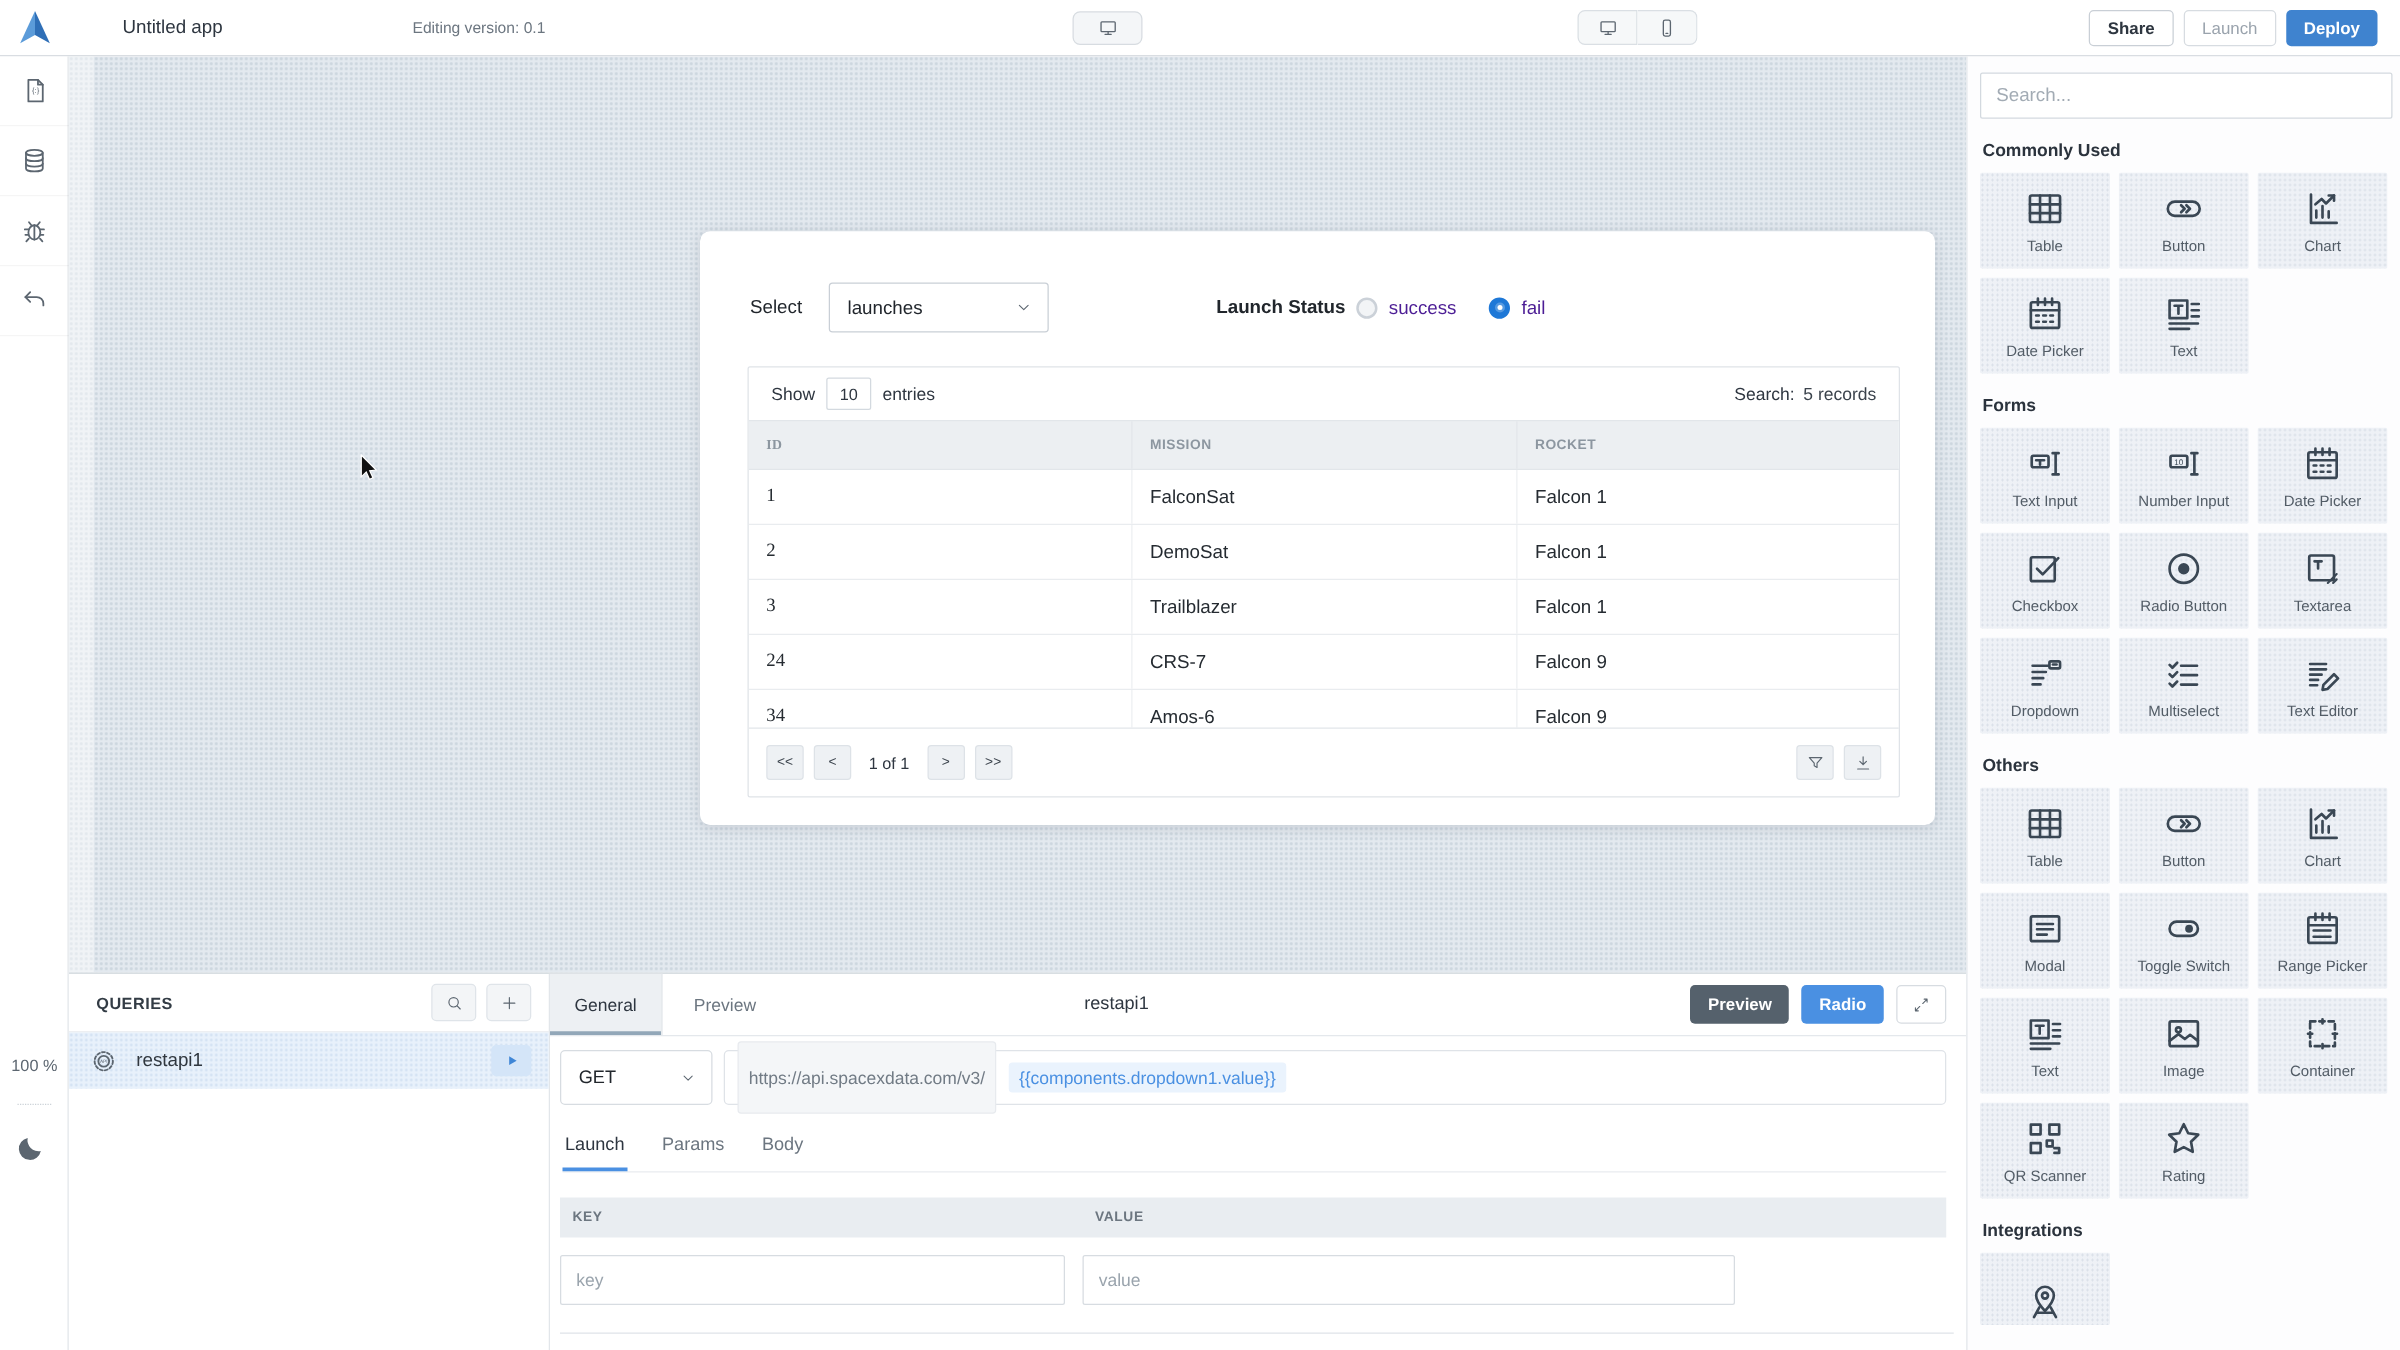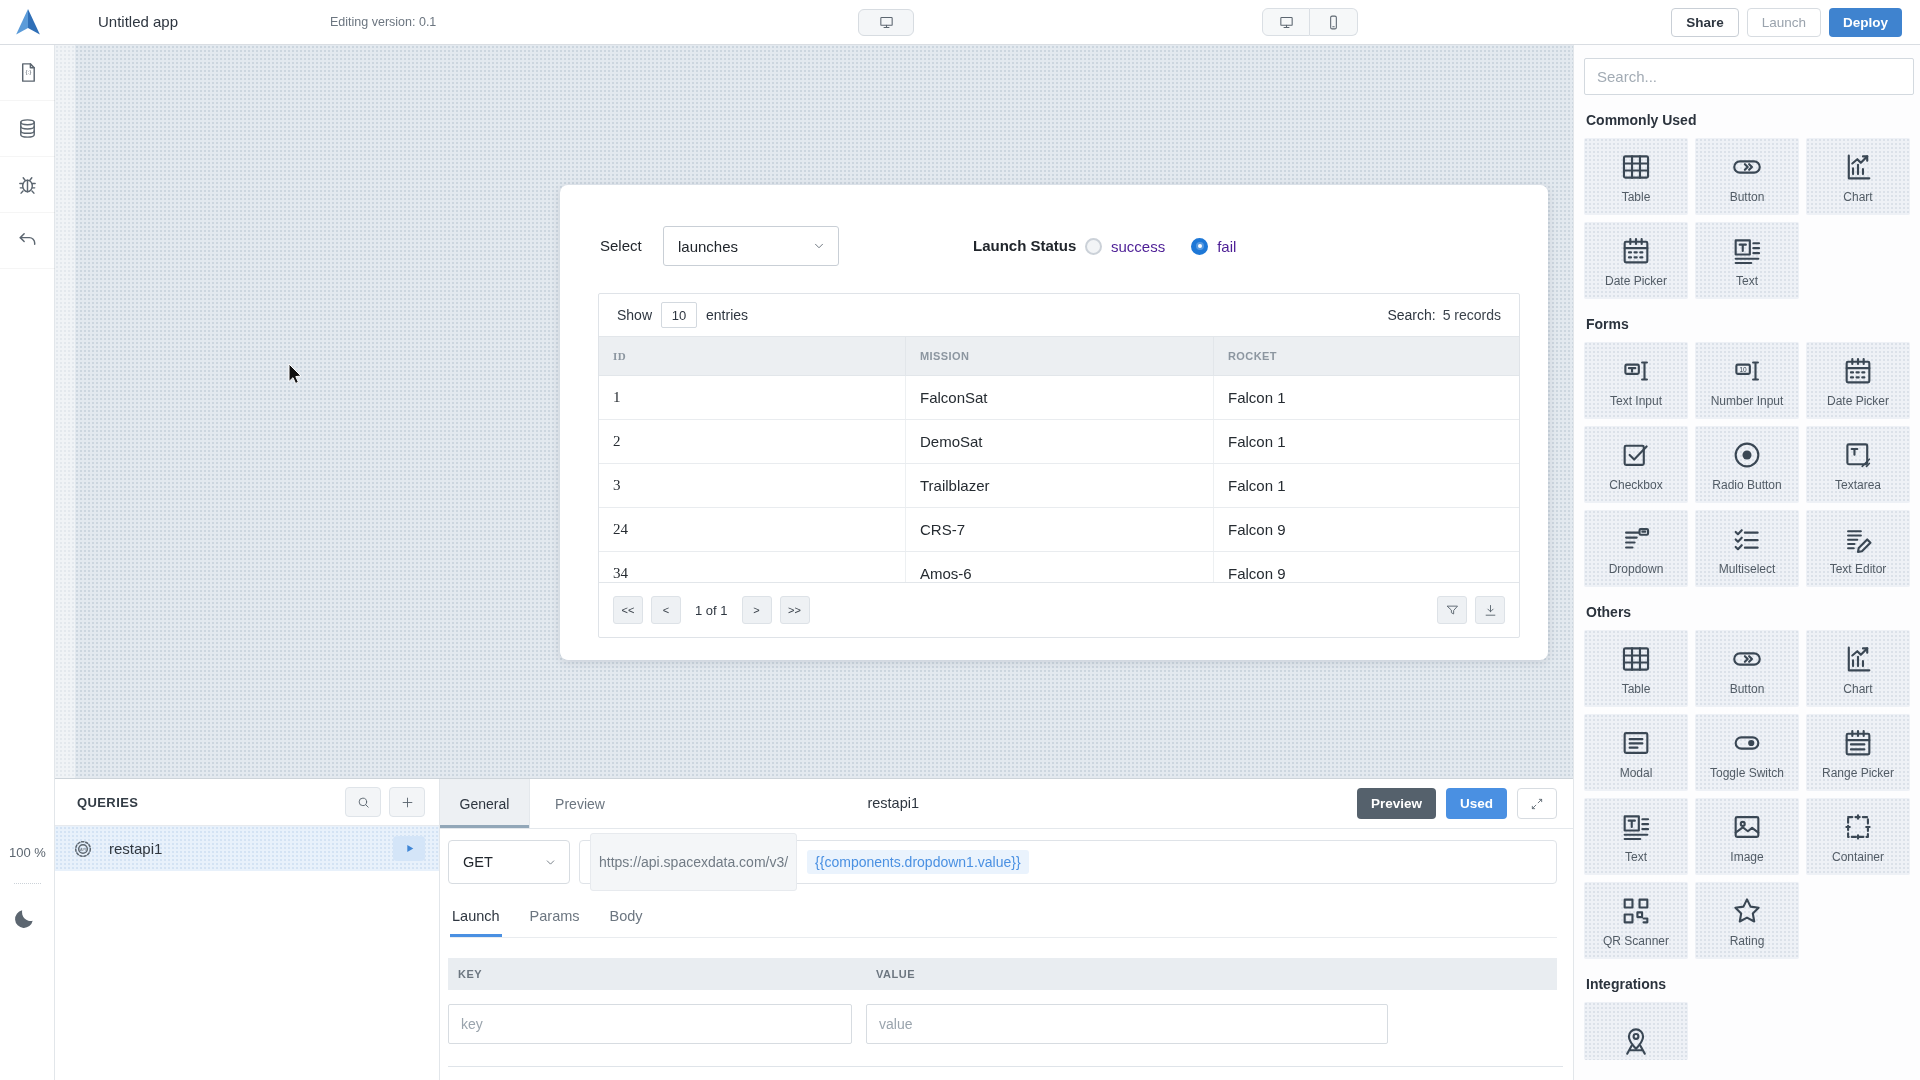--- a/index.html
+++ b/index.html
@@ -361,21 +361,21 @@
       </div>
   </div>
 
   <div class="query-editor">
     <div class="editor-tabbar">
       <div class="etab active">General</div>
       <div class="etab">Preview</div>
       <div class="editor-title">restapi1</div>
       <div class="editor-actions">
         <button class="btn btn-preview">Preview</button>
-        <button class="btn btn-save" id="save-btn" style="background: rgb(74, 144, 226);">Used</button>
+        <button class="btn btn-save" id="save-btn" style="background: rgb(74, 144, 226);">Radio</button>
         <button class="btn-expand">
           <span>
               <svg class="ic" width="14" height="14" viewBox="0 0 24 24">
                 <path d="M14 10l6-6M20 8V4h-4M10 14l-6 6M4 16v4h4"></path>
               </svg>
             </span>
         </button>
       </div>
     </div>
 

